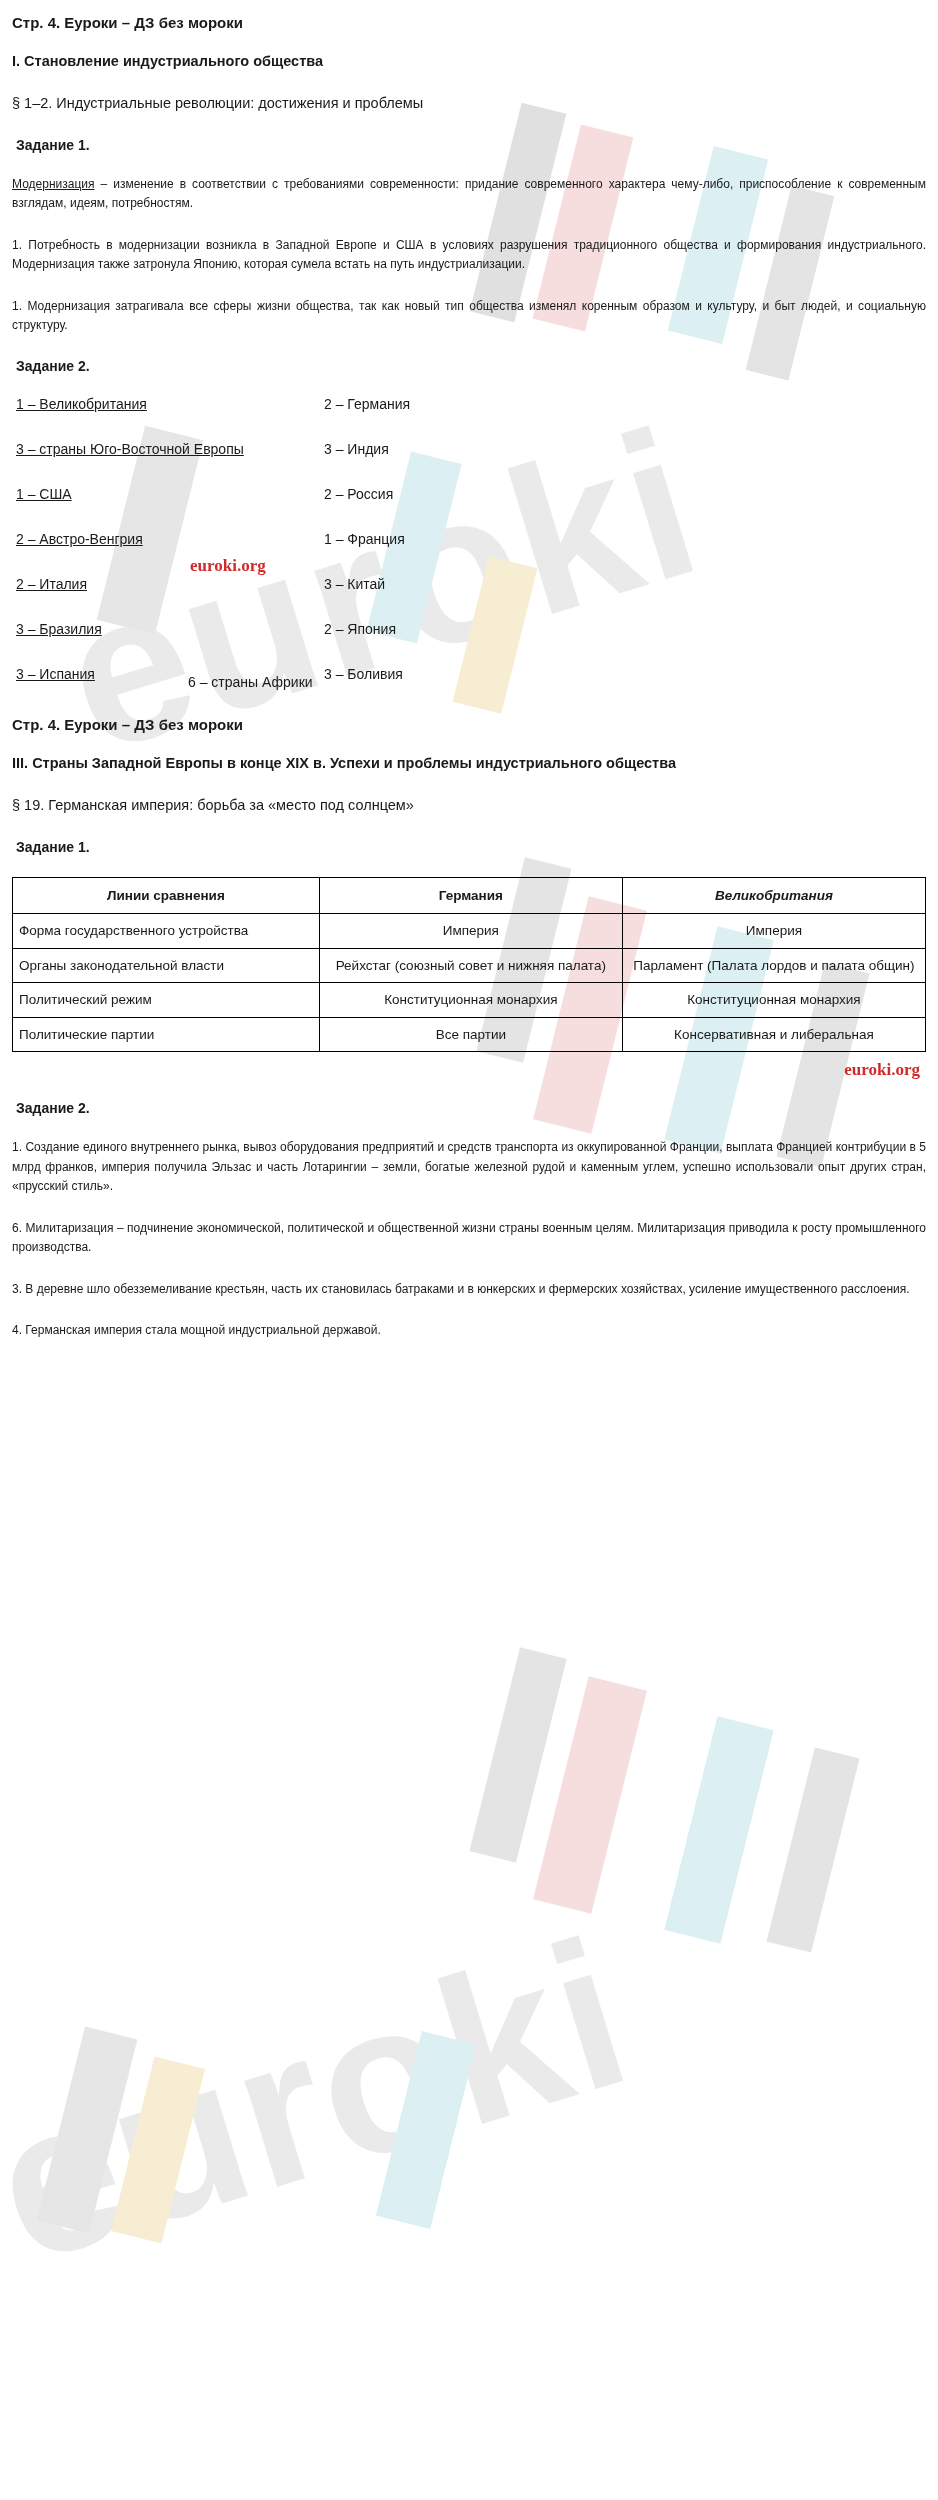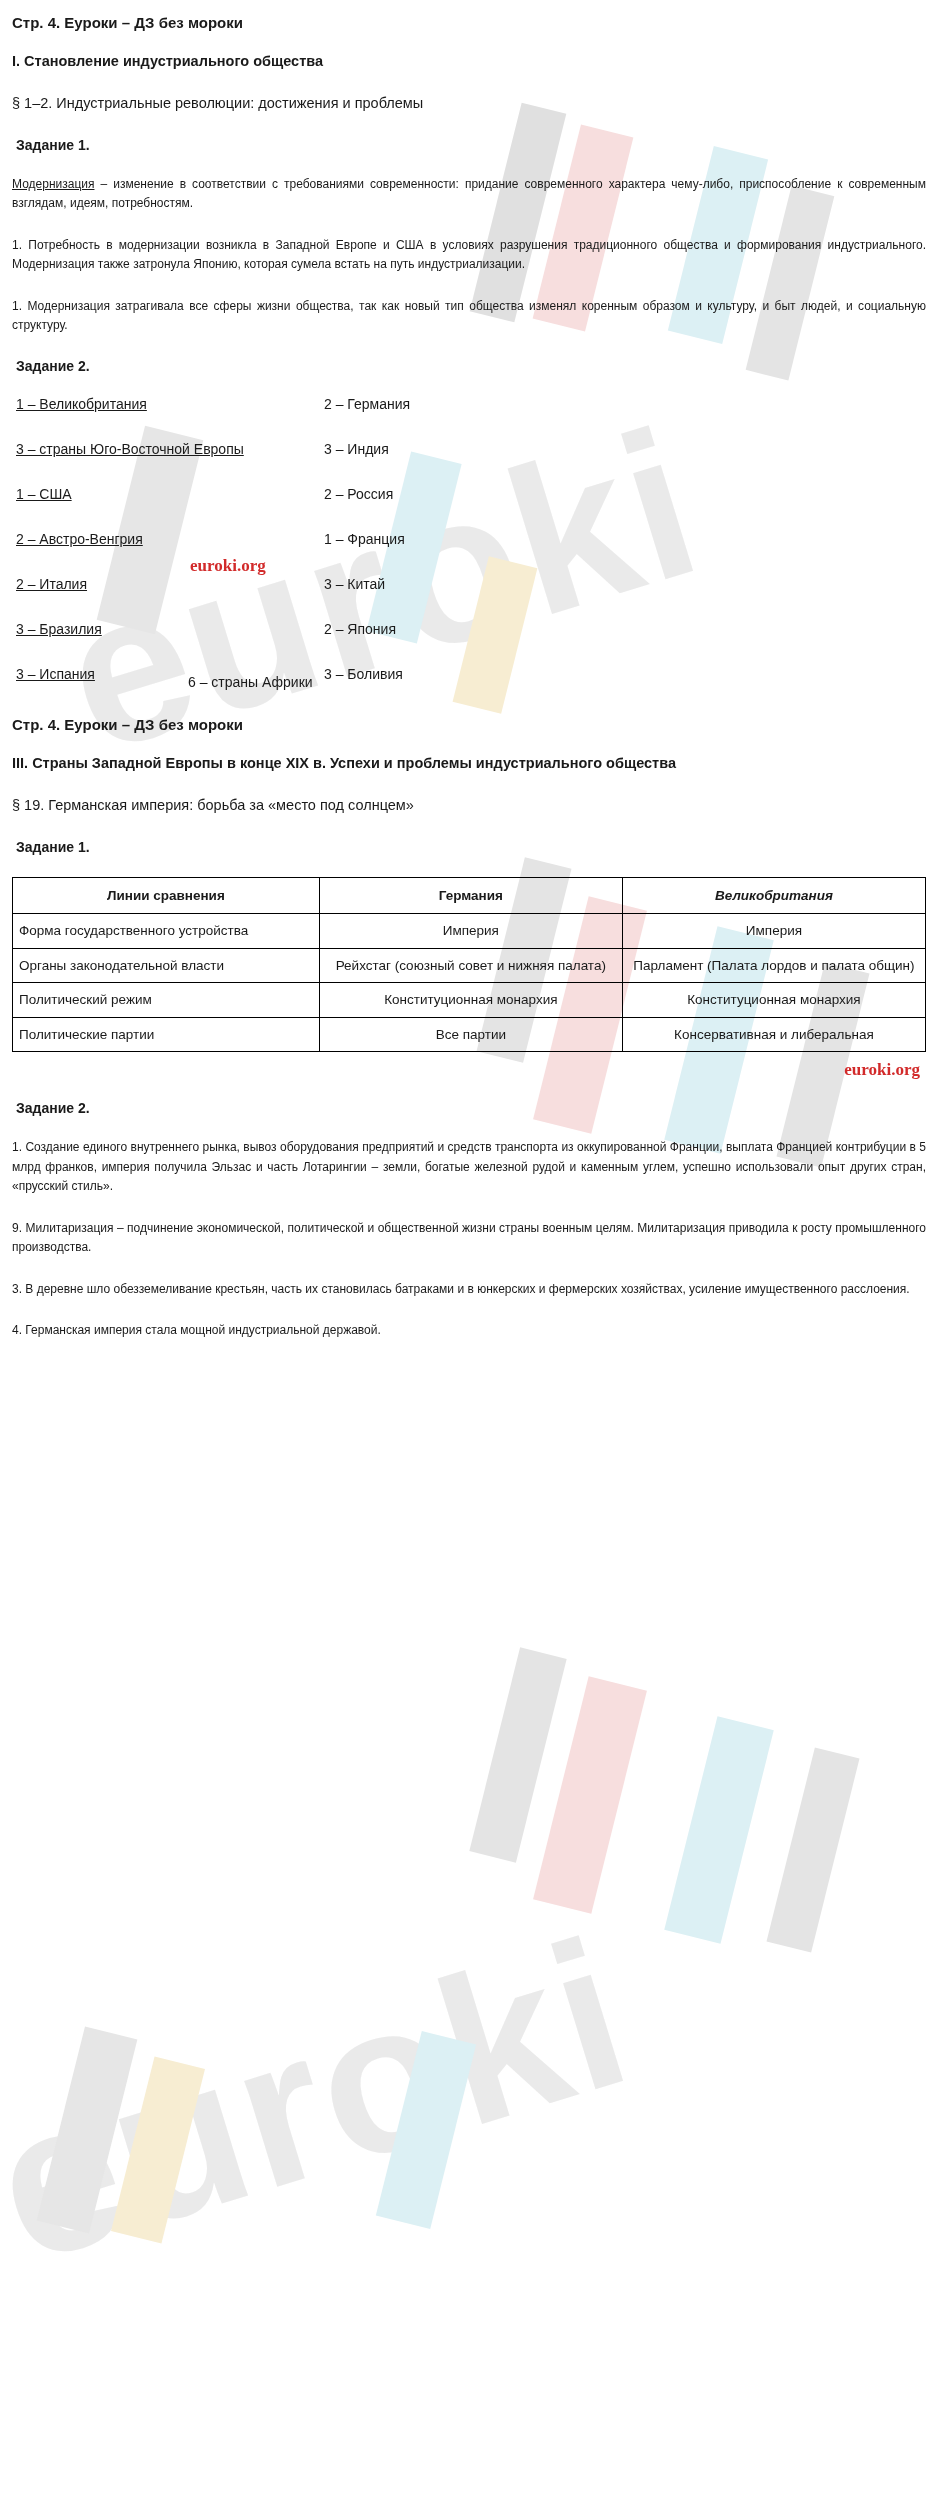--- a/index.html
+++ b/index.html
@@ -250,17 +250,17 @@
         <td>Консервативная и либеральная</td>
       </tr>
     </tbody>
   </table>
 
   <div class="brand-right">euroki.org</div>
 
   <div class="task-h">Задание 2.</div>
 
   <p class="body">1. Создание единого внутреннего рынка, вывоз оборудования предприятий и средств транспорта из оккупированной Франции, выплата Францией контрибуции в 5 млрд франков, империя получила Эльзас и часть Лотарингии – земли, богатые железной рудой и каменным углем, успешно использовали опыт других стран, «прусский стиль».</p>
-  <p class="body">9. Милитаризация – подчинение экономической, политической и общественной жизни страны военным целям. Милитаризация приводила к росту промышленного производства.</p>
+  <p class="body">6. Милитаризация – подчинение экономической, политической и общественной жизни страны военным целям. Милитаризация приводила к росту промышленного производства.</p>
   <p class="body">3. В деревне шло обезземеливание крестьян, часть их становилась батраками и в юнкерских и фермерских хозяйствах, усиление имущественного расслоения.</p>
   <p class="body">4. Германская империя стала мощной индустриальной державой.</p>
 
 </div>
 
 </body></html>

